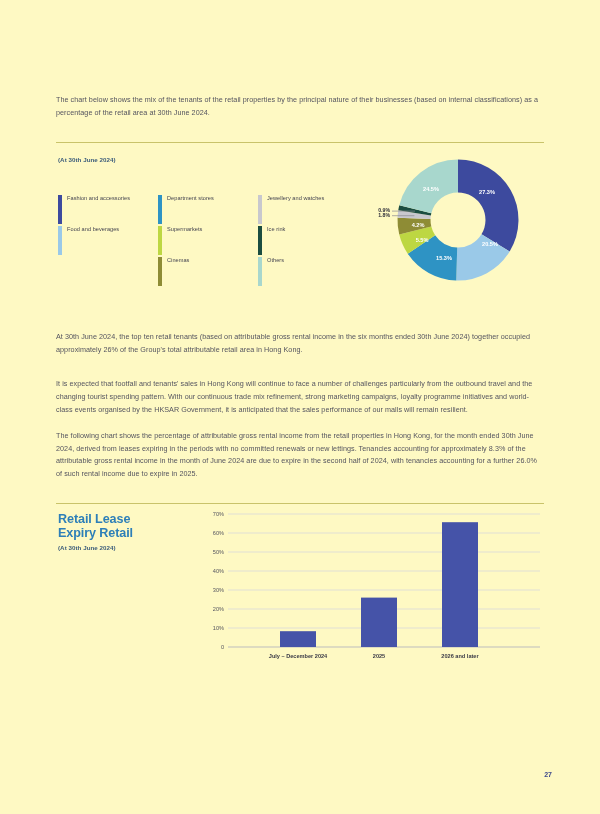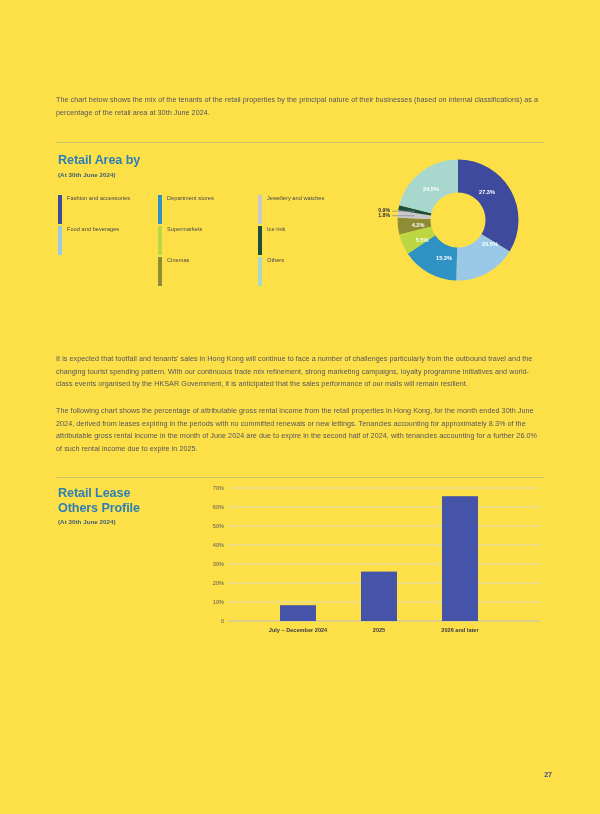--- a/index.html
+++ b/index.html
@@ -12,21 +12,21 @@
     height: 814px;
     position: relative;
     font-family: "Liberation Sans", sans-serif;
     color: #4a4a55;
     overflow: hidden;
   }
   .page {
     position: absolute;
     left: 0; top: 0;
     width: 600px; height: 814px;
-    background: #fde047;
+    background: #fef9c3;
   }
   .content {
     position: absolute;
     left: 56px;
     top: 0;
     width: 488px;
   }
 
   
   p.body-text {
@@ -158,21 +158,20 @@
 
     <div style="height:94px"></div>
     <p class="body-text">The chart below shows the mix of the tenants of the retail properties by the principal nature of their businesses (based on internal classifications) as a percentage of the retail area at 30th June 2024.</p>
 
     <div style="height:23px"></div>
     <div class="rule-gold"></div>
 
     <div class="donut-block">
 
       <div style="position:absolute; left:2px; top:10px; width:180px;">
-        <div class="chart-title">Retail Area by</div>
         <div class="chart-subtitle">(At 30th June 2024)</div>
       </div>
 
       <div class="legend">
 
         <div class="legend-col">
           <div class="legend-item">
             <span class="legend-swatch" style="background:#3d4a9e"></span>
             <span class="legend-label">Fashion and accessories</span>
           </div>
@@ -247,35 +246,36 @@
             <line x1="-43.6" y1="-4.3" x2="-66" y2="-4.3" stroke="#8a8a92" stroke-width="0.7"></line>
             <line x1="-43.0" y1="-8.9" x2="-66" y2="-8.9" stroke="#8a8a92" stroke-width="0.7"></line>
             <text class="slice-label-dark" x="-68" y="-8.5" text-anchor="end">0.9%</text>
             <text class="slice-label-dark" x="-68" y="-2.6" text-anchor="end">1.8%</text>
           </g>
         </svg>
       </div>
     </div>
 
     <div style="height:20px"></div>
+    <p class="body-text">At 30th June 2024, the top ten retail tenants (based on attributable gross rental income in the six months ended 30th June 2024) together occupied approximately 26% of the Group's total attributable retail area in Hong Kong.</p>
 
     <div style="height:22px"></div>
     <p class="body-text">It is expected that footfall and tenants' sales in Hong Kong will continue to face a number of challenges particularly from the outbound travel and the changing tourist spending pattern. With our continuous trade mix refinement, strong marketing campaigns, loyalty programme initiatives and world-class events organised by the HKSAR Government, it is anticipated that the sales performance of our malls will remain resilient.</p>
 
     <div style="height:14px"></div>
     <p class="body-text">The following chart shows the percentage of attributable gross rental income from the retail properties in Hong Kong, for the month ended 30th June 2024, derived from leases expiring in the periods with no committed renewals or new lettings. Tenancies accounting for approximately 8.3% of the attributable gross rental income in the month of June 2024 are due to expire in the second half of 2024, with tenancies accounting for a further 26.0% of such rental income due to expire in 2025.</p>
 
     <div style="height:22px"></div>
     <div class="rule-gold"></div>
 
     <div class="bar-block">
 
       <div class="bar-head">
         <div class="chart-title">Retail Lease</div>
-        <div class="chart-title">Others Profile</div>
+        <div class="chart-title">Expiry Retail</div>
         <div class="chart-subtitle">(At 30th June 2024)</div>
       </div>
 
       <div class="bar-chart-wrap">
         <svg width="348" height="168" viewBox="0 0 348 168">
 
           <g>
             <line x1="32" y1="10" x2="344" y2="10" stroke="#d9d9d9" stroke-width="0.8"></line>
             <line x1="32" y1="29" x2="344" y2="29" stroke="#d9d9d9" stroke-width="0.8"></line>
             <line x1="32" y1="48" x2="344" y2="48" stroke="#d9d9d9" stroke-width="0.8"></line>

